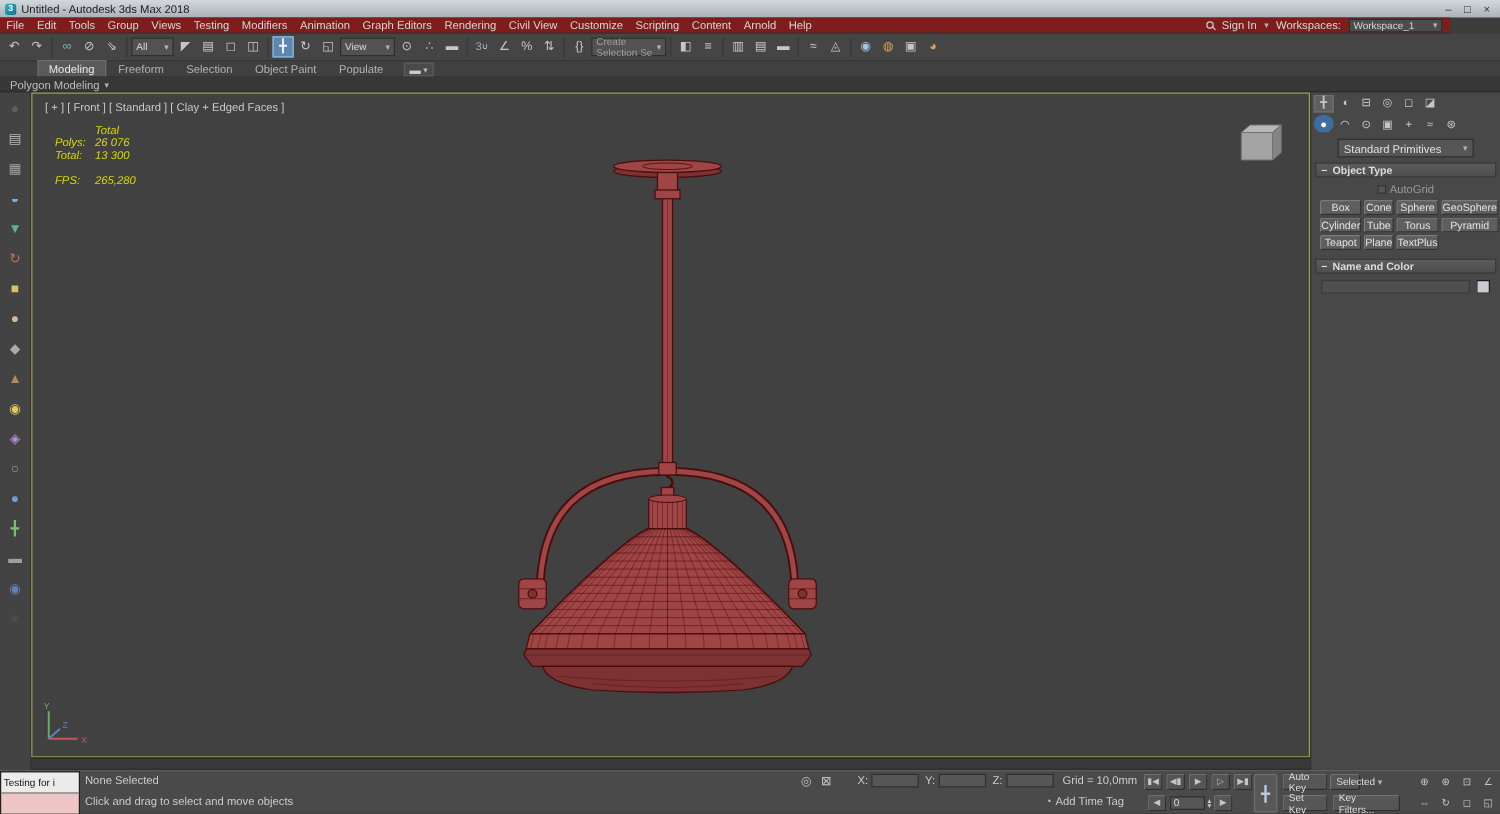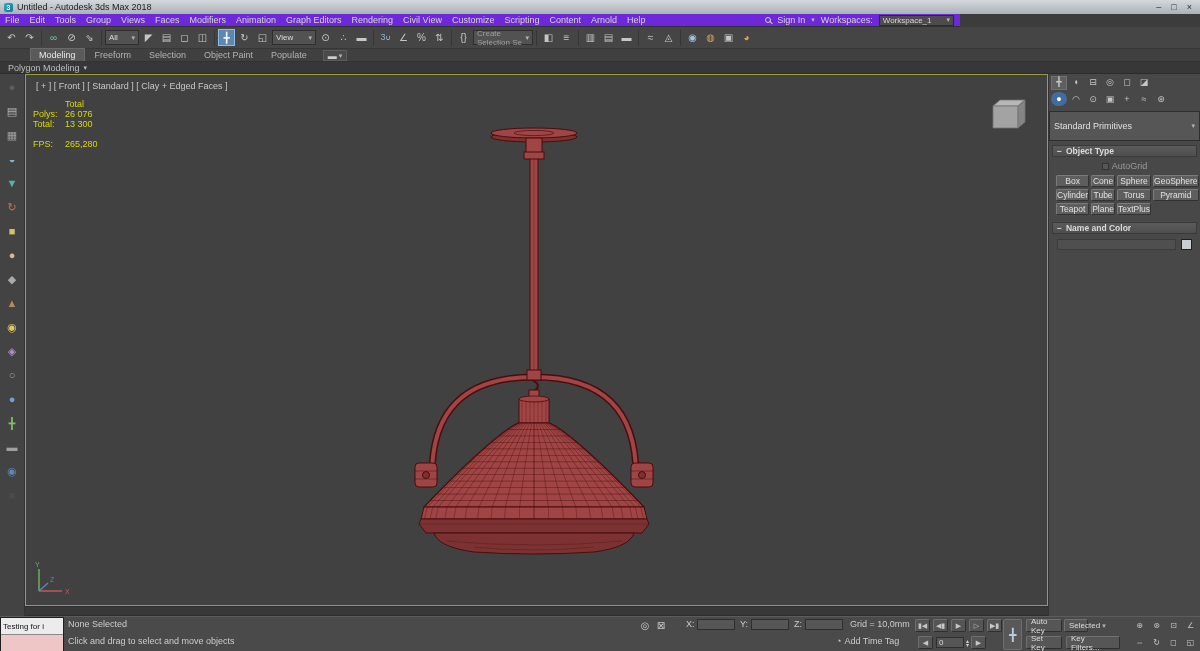--- a/index.html
+++ b/index.html
@@ -7,21 +7,21 @@
   html,body{width:1200px;height:651px;overflow:hidden;}
   body{font-family:"Liberation Sans","DejaVu Sans",sans-serif;background:#3c3c3c;color:#cccccc;position:relative;font-size:9px;}
   .abs{position:absolute;}
 
   
   .titlebar{left:0;top:0;width:1200px;height:14px;background:linear-gradient(#d4d8dc,#aab2b9);color:#1a1a1a;display:flex;align-items:center;padding:0 4px;gap:4px;}
   .app-badge{width:9px;height:9px;background:linear-gradient(135deg,#2ab4c8,#17718f);border-radius:2px;display:inline-flex;align-items:center;justify-content:center;color:#fff;font-size:7px;font-weight:bold;flex:none;}
   .win-controls{margin-left:auto;display:flex;gap:10px;color:#2e2e2e;align-items:center;padding-right:4px;}
 
   
-  .menubar{left:0;top:14px;width:960px;height:13px;background:#6d28d9;border-bottom:1px solid #313131;display:flex;align-items:center;color:#d6d6d6;}
+  .menubar{left:0;top:14px;width:1160px;height:13px;background:#7f1d1d;border-bottom:1px solid #313131;display:flex;align-items:center;color:#d6d6d6;}
   .menubar .mi{padding:0 5px;height:13px;display:inline-flex;align-items:center;cursor:default;}
   .menubar-right{margin-left:auto;display:flex;align-items:center;gap:6px;padding-right:6px;}
   .search-glass{width:6px;height:6px;border:1px solid #cfcfcf;border-radius:50%;position:relative;display:inline-block;}
   .search-glass:after{content:"";position:absolute;width:4px;height:1px;background:#cfcfcf;transform:rotate(45deg);right:-3px;bottom:-1px;}
   .ws-dd{background:#4c4c4c;border:1px solid #2c2c2c;height:11px;display:inline-flex;align-items:center;gap:15px;padding:0 3px;font-size:8px;min-width:68px;justify-content:space-between;}
   .caret{font-size:7px;color:#b5b5b5;}
 
   
   .toolbar{left:0;top:27px;width:1200px;height:22px;background:#454545;border-bottom:1px solid #373737;display:flex;align-items:center;padding:0 3px;gap:1px;}
   .ic{width:17px;height:17px;display:inline-flex;align-items:center;justify-content:center;font-size:10px;color:#c6c6c6;flex:none;line-height:1;}
@@ -46,37 +46,37 @@
   .left-tb .ic:nth-of-type(7){color:#d6c25e;} .left-tb .ic:nth-of-type(8){color:#d8b894;}
   .left-tb .ic:nth-of-type(9){color:#aaaaaa;} .left-tb .ic:nth-of-type(10){color:#b58a5a;}
   .left-tb .ic:nth-of-type(11){color:#ddc95e;} .left-tb .ic:nth-of-type(12){color:#b08fd0;}
   .left-tb .ic:nth-of-type(13){color:#9f9f9f;} .left-tb .ic:nth-of-type(14){color:#6f9fd6;}
   .left-tb .ic:nth-of-type(15){color:#7fc06a;} .left-tb .ic:nth-of-type(16){color:#9f9f9f;}
   .left-tb .ic:nth-of-type(17){color:#5f85b5;} .left-tb .ic:nth-of-type(18){color:#4b4b4b;}
 
   
   .viewport{left:25px;top:74px;width:1023px;height:532px;background:#414141;border:1px solid var(--vp-border);}
   .vp-label{position:absolute;left:10px;top:6px;color:#c9c9c9;}
-  .vp-stats{position:absolute;left:7px;top:24px;color:var(--stats-yellow);line-height:10px;}
+  .vp-stats{position:absolute;left:18px;top:24px;color:var(--stats-yellow);line-height:10px;font-style:italic;}
   .vp-stats .row{display:flex;}
   .vp-stats .lab{width:28px;}
   .vp-stats .val{margin-left:4px;}
   .viewcube{position:absolute;right:16px;top:20px;opacity:0.9;}
   .axis-gizmo{position:absolute;left:6px;bottom:6px;}
   #lamp-svg{position:absolute;left:0;top:0;}
   .trackbar{left:25px;top:606px;width:1023px;height:10px;background:#383838;border-top:1px solid #2d2d2d;border-bottom:1px solid #2d2d2d;}
 
   
   .cmd-panel{left:1048px;top:74px;width:152px;height:542px;background:#484848;border-left:1px solid #333;}
   .cp-tabs{display:flex;align-items:center;height:17px;padding:1px 2px;gap:1px;}
   .cp-tabs .ic,.cp-sub .ic{width:16px;height:14px;font-size:9px;}
   .cp-tabs .ic.on{background:#5f5f5f;border:1px solid #707070;}
   .cp-sub{display:flex;align-items:center;height:16px;padding:0 2px;gap:1px;}
   .cp-sub .ic.on{background:#3f6e9e;border-radius:7px;color:#ffffff;}
-  .cp-dd{margin:4px 0 2px;background:#565656;border:1px solid #2e2e2e;height:30px;display:flex;align-items:center;justify-content:space-between;padding:0 4px;color:#e0e0e0;}
+  .cp-dd{margin:4px 21px 2px;background:#565656;border:1px solid #2e2e2e;height:15px;display:flex;align-items:center;justify-content:space-between;padding:0 4px;color:#e0e0e0;}
   .rollout{margin:4px 3px 0;background:linear-gradient(#5b5b5b,#4e4e4e);border:1px solid #3a3a3a;height:12px;display:flex;align-items:center;gap:4px;padding:0 4px;color:#dcdcdc;font-weight:bold;font-size:8.5px;}
   .autogrid{display:flex;justify-content:center;align-items:center;gap:3px;height:12px;color:#9a9a9a;margin-top:3px;}
   .cb{width:7px;height:7px;background:#565656;border:1px solid #333;}
   .btn-grid{display:grid;grid-template-columns:1fr 1fr 1fr 1fr;gap:2px;padding:3px 7px;}
   .cp-btn{height:12px;background:#5e5e5e;border:1px solid #323232;border-top-color:#7b7b7b;border-left-color:#7b7b7b;border-radius:2px;display:flex;align-items:center;justify-content:center;color:#e2e2e2;font-size:8.5px;}
   .namecolor-row{display:flex;align-items:center;padding:5px 8px;gap:5px;}
   .name-field{flex:1;height:11px;background:#4f4f4f;border:1px solid #3c3c3c;}
   .color-swatch{width:11px;height:11px;background:#c9cdd1;border:1px solid #1f1f1f;}
 
   
@@ -107,21 +107,21 @@
     <span>×</span>
   </div>
 </div>
 
 <div class="abs menubar">
   <span class="mi">File</span>
   <span class="mi">Edit</span>
   <span class="mi">Tools</span>
   <span class="mi">Group</span>
   <span class="mi">Views</span>
-  <span class="mi">Faces</span>
+  <span class="mi">Testing</span>
   <span class="mi">Modifiers</span>
   <span class="mi">Animation</span>
   <span class="mi">Graph Editors</span>
   <span class="mi">Rendering</span>
   <span class="mi">Civil View</span>
   <span class="mi">Customize</span>
   <span class="mi">Scripting</span>
   <span class="mi">Content</span>
   <span class="mi">Arnold</span>
   <span class="mi">Help</span>

